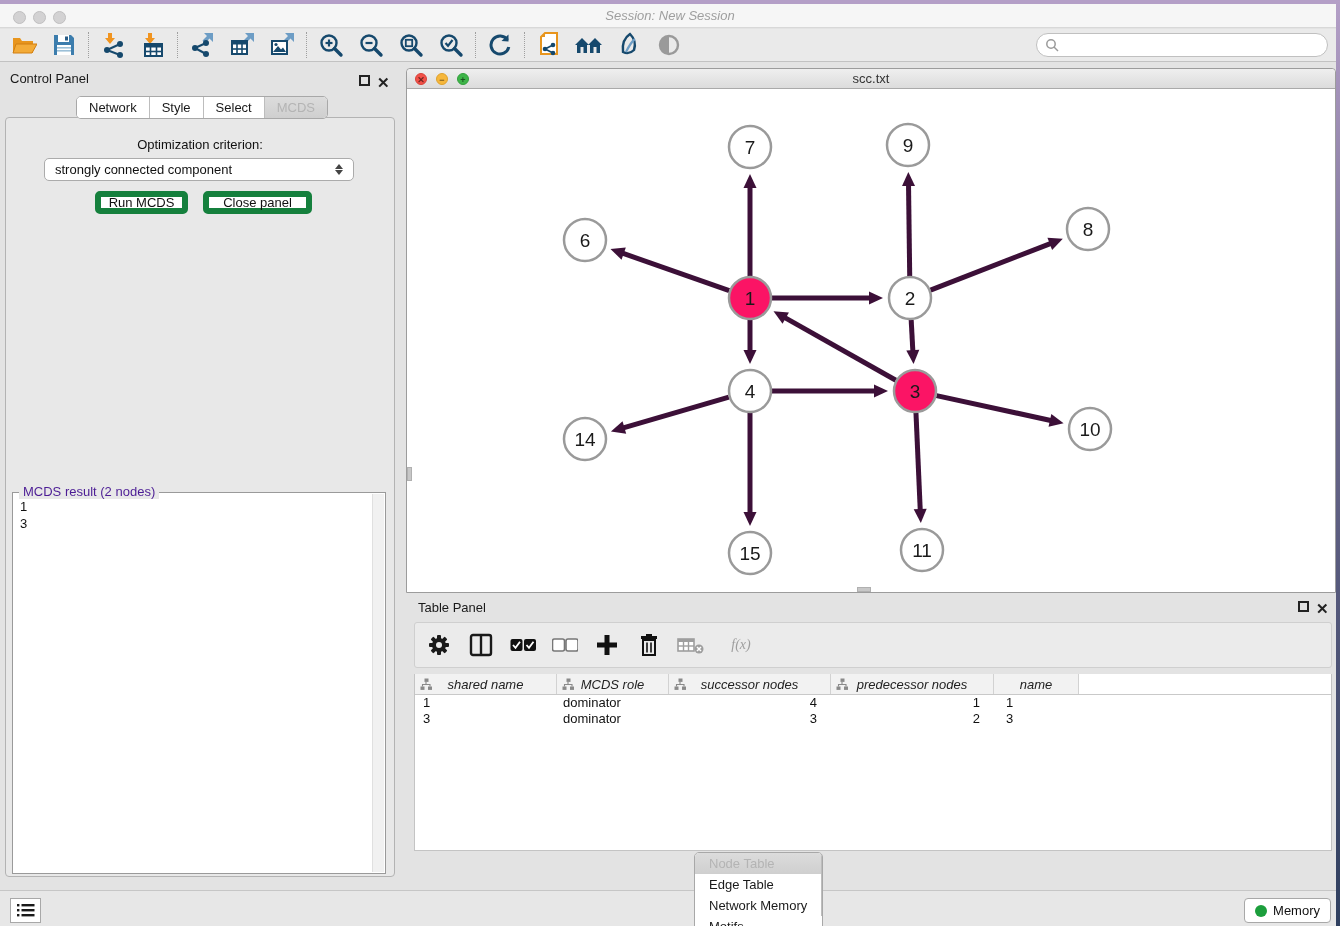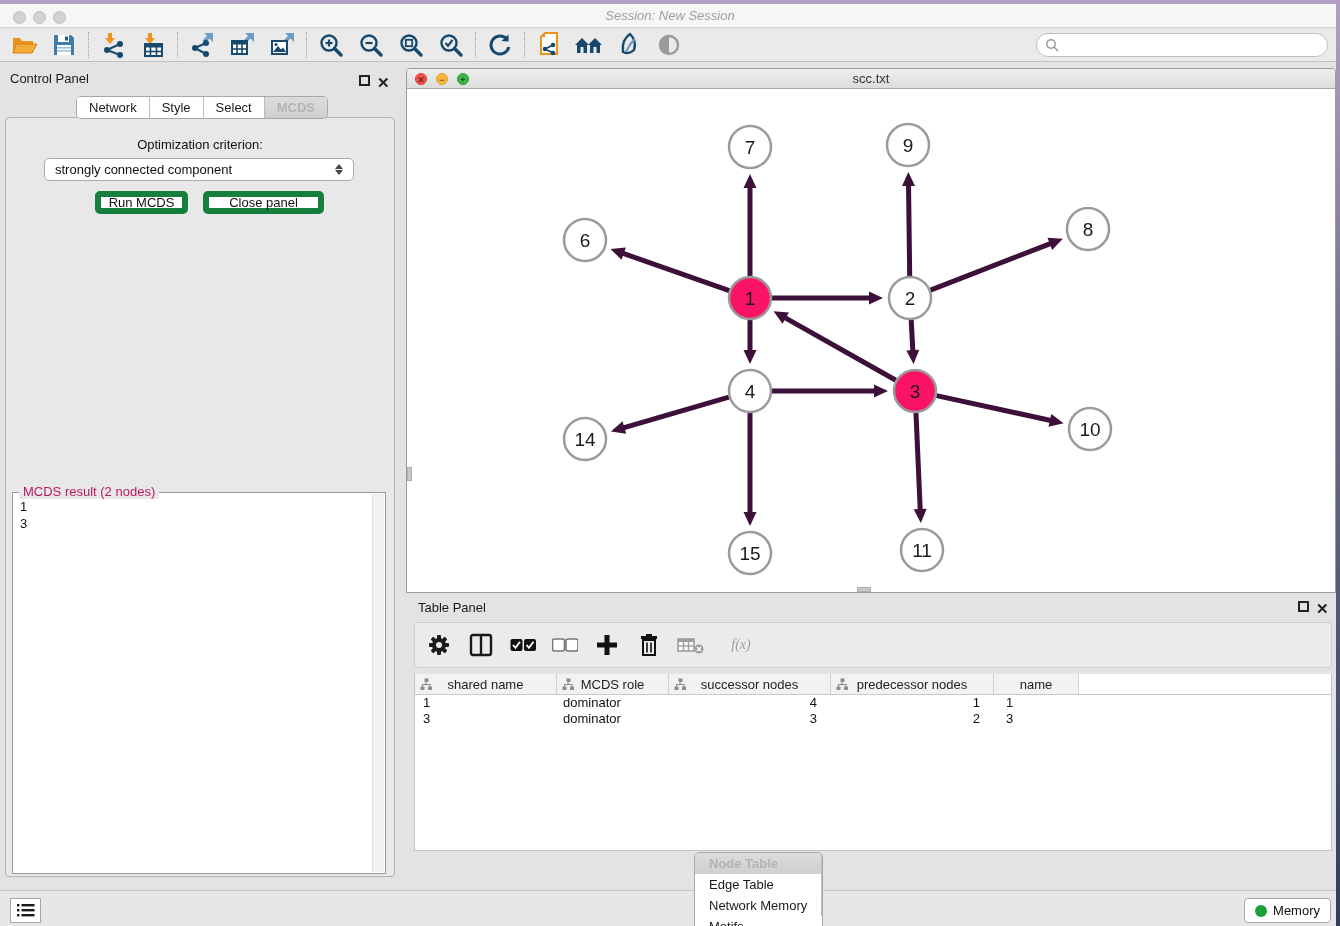--- a/index.html
+++ b/index.html
@@ -25,54 +25,54 @@
   #search-input { border:none; outline:none; flex:1; font-size:13px; background:transparent; height:20px; }
 
   
   #cp-title { left:10px; top:71px; font-size:13px; color:#1a1a1a; }
   .panel-float { width:11px; height:11px; border:2px solid #222; }
   .panel-close { font-size:15px; font-weight:bold; color:#222; line-height:11px; }
   #cp-body { left:5px; top:117px; width:390px; height:760px; background:#e8e8e8; border:1px solid #b3b3b3; border-radius:4px; }
   .tabgroup { display:flex; border:1px solid #a8a8a8; border-radius:5px; overflow:hidden; background:#fff; }
   .tab { font-size:13px; color:#1a1a1a; background:#fff; padding:3px 12px; border-right:1px solid #bdbdbd; line-height:15px; }
   .tab:last-child { border-right:none; }
-  .tab.sel { background:linear-gradient(#dcdcdc,#cfcfcf); color:#b4b4b4;font-weight:bold; }
+  .tab.sel { background:linear-gradient(#dcdcdc,#cfcfcf); color:#b4b4b4; }
   #cp-tabs { left:76px; top:96px; z-index:5; }
 
   #opt-label { left:0; top:137px; width:400px; text-align:center; font-size:13px; color:#111; }
   #opt-select { left:44px; top:158px; width:310px; height:23px; background:#fff; border:1px solid #ababab; border-radius:5px; font-size:13px; color:#111; display:flex; align-items:center; padding:0 10px; }
   #opt-select .val { flex:1; }
   .updown { display:flex; flex-direction:column; gap:1px; align-items:center; }
   .updown i { width:0; height:0; border-left:4px solid transparent; border-right:4px solid transparent; display:block; }
   .updown .up { border-bottom:5px solid #444; }
   .updown .dn { border-top:5px solid #444; }
   .cp-btn { position:absolute; top:191px; height:23px; background:#fff; border:6px solid #15803d; border-radius:5px; font-size:13px; color:#111; display:flex; align-items:center; justify-content:center; }
 
   #mcds-fieldset { left:12px; top:492px; width:374px; height:382px; border:1px solid #9a9a9a; background:#fff; }
-  #mcds-legend { position:absolute; top:-9px; left:6px; background:#e8e8e8; padding:0 4px; font-size:13px; color:#be185d; }
+  #mcds-legend { position:absolute; top:-9px; left:6px; background:#e8e8e8; padding:0 4px; font-size:13px; color:#4c1d95; }
   #mcds-text { position:absolute; left:1px; top:3px; right:14px; bottom:1px; font-size:13px; color:#111; padding:2px 6px; line-height:17px; }
   #mcds-scroll { position:absolute; top:1px; right:1px; width:12px; bottom:1px; background:#f1f1f1; border-left:1px solid #e0e0e0; }
 
   
   #net-win { left:406px; top:68px; width:930px; height:525px; border:1px solid #9c9c9c; border-radius:4px 4px 0 0; background:#fff; }
   #net-titlebar { position:absolute; left:0; top:0; right:0; height:20px; background:linear-gradient(#efefef,#dcdcdc); border-bottom:1px solid #aaa; border-radius:4px 4px 0 0; }
   .net-dot { position:absolute; top:4px; width:12px; height:12px; border-radius:50%; font-size:9px; font-weight:bold; text-align:center; line-height:12px; color:rgba(0,0,0,.55); }
   #net-title { text-align:center; font-size:13px; color:#333; line-height:20px; }
   #net-canvas { position:absolute; left:0; top:20px; right:0; bottom:0; background:#fff; }
   .grip { position:absolute; background:#c7c7c7; border:1px solid #b0b0b0; }
 
   
   #tp-title { left:418px; top:600px; font-size:13px; color:#1a1a1a; }
   #tp-toolbar { left:414px; top:622px; width:918px; height:46px; background:#ebebeb; border:1px solid #cfcfcf; border-radius:3px; display:flex; align-items:center; padding-left:10px; gap:14px; }
   .tp-ic { display:flex; align-items:center; justify-content:center; width:28px; height:30px; }
   #fx-label { font-family:"Liberation Serif", serif; font-style:italic; font-size:14px; color:#9e9e9e; }
 
   #tp-table { left:414px; top:674px; width:918px; height:177px; background:#fff; border:1px solid #c4c4c4; border-top:none; }
   #tp-header { display:flex; height:21px; border-bottom:1px solid #c9c9c9; background:#fff; }
-  .th { background:#f2f2f2; border-right:1px solid #d2d2d2; display:flex; align-items:center; justify-content:center; gap:5px; font-size:13px; color:#222; position:relative; }
+  .th { background:#f2f2f2; border-right:1px solid #d2d2d2; display:flex; align-items:center; justify-content:center; gap:5px; font-size:13px; color:#222; position:relative;font-style:italic; }
   .th .tree { position:absolute; left:5px; top:4px; }
   .tr { display:flex; height:16px; font-size:13px; color:#111; }
   .td { overflow:hidden; white-space:nowrap; }
 
   #tp-tabs { left:694px; top:852px; z-index:5;flex-direction:column; }
   #tp-tabs .tab { padding:3px 14px; }
 
   
   #statusbar { left:0; top:890px; width:1340px; height:36px; background:#e7e7e7; border-top:1px solid #c6c6c6; }
   #list-btn { position:absolute; left:10px; top:7px; width:31px; height:25px; background:#fff; border:1px solid #a8a8a8; display:flex; align-items:center; justify-content:center; }
@@ -259,21 +259,21 @@
 
 <div class="abs" id="opt-select">
   <span class="val">strongly connected component</span>
   <span class="updown">
       <i class="up"></i>
       <i class="dn"></i>
     </span>
 </div>
 
 <button class="cp-btn" style="left:95px; width:93px;">Run MCDS</button>
-<button class="cp-btn" style="left:203px; width:121px;">Close panel</button>
+<button class="cp-btn" style="left:203px; width:109px;">Close panel</button>
 
 <div class="abs" id="mcds-fieldset">
   <span id="mcds-legend">MCDS result (2 nodes)</span>
   <div id="mcds-text">
     <div>1</div>
     <div>3</div>
   </div>
   <div id="mcds-scroll"></div>
 </div>
 

